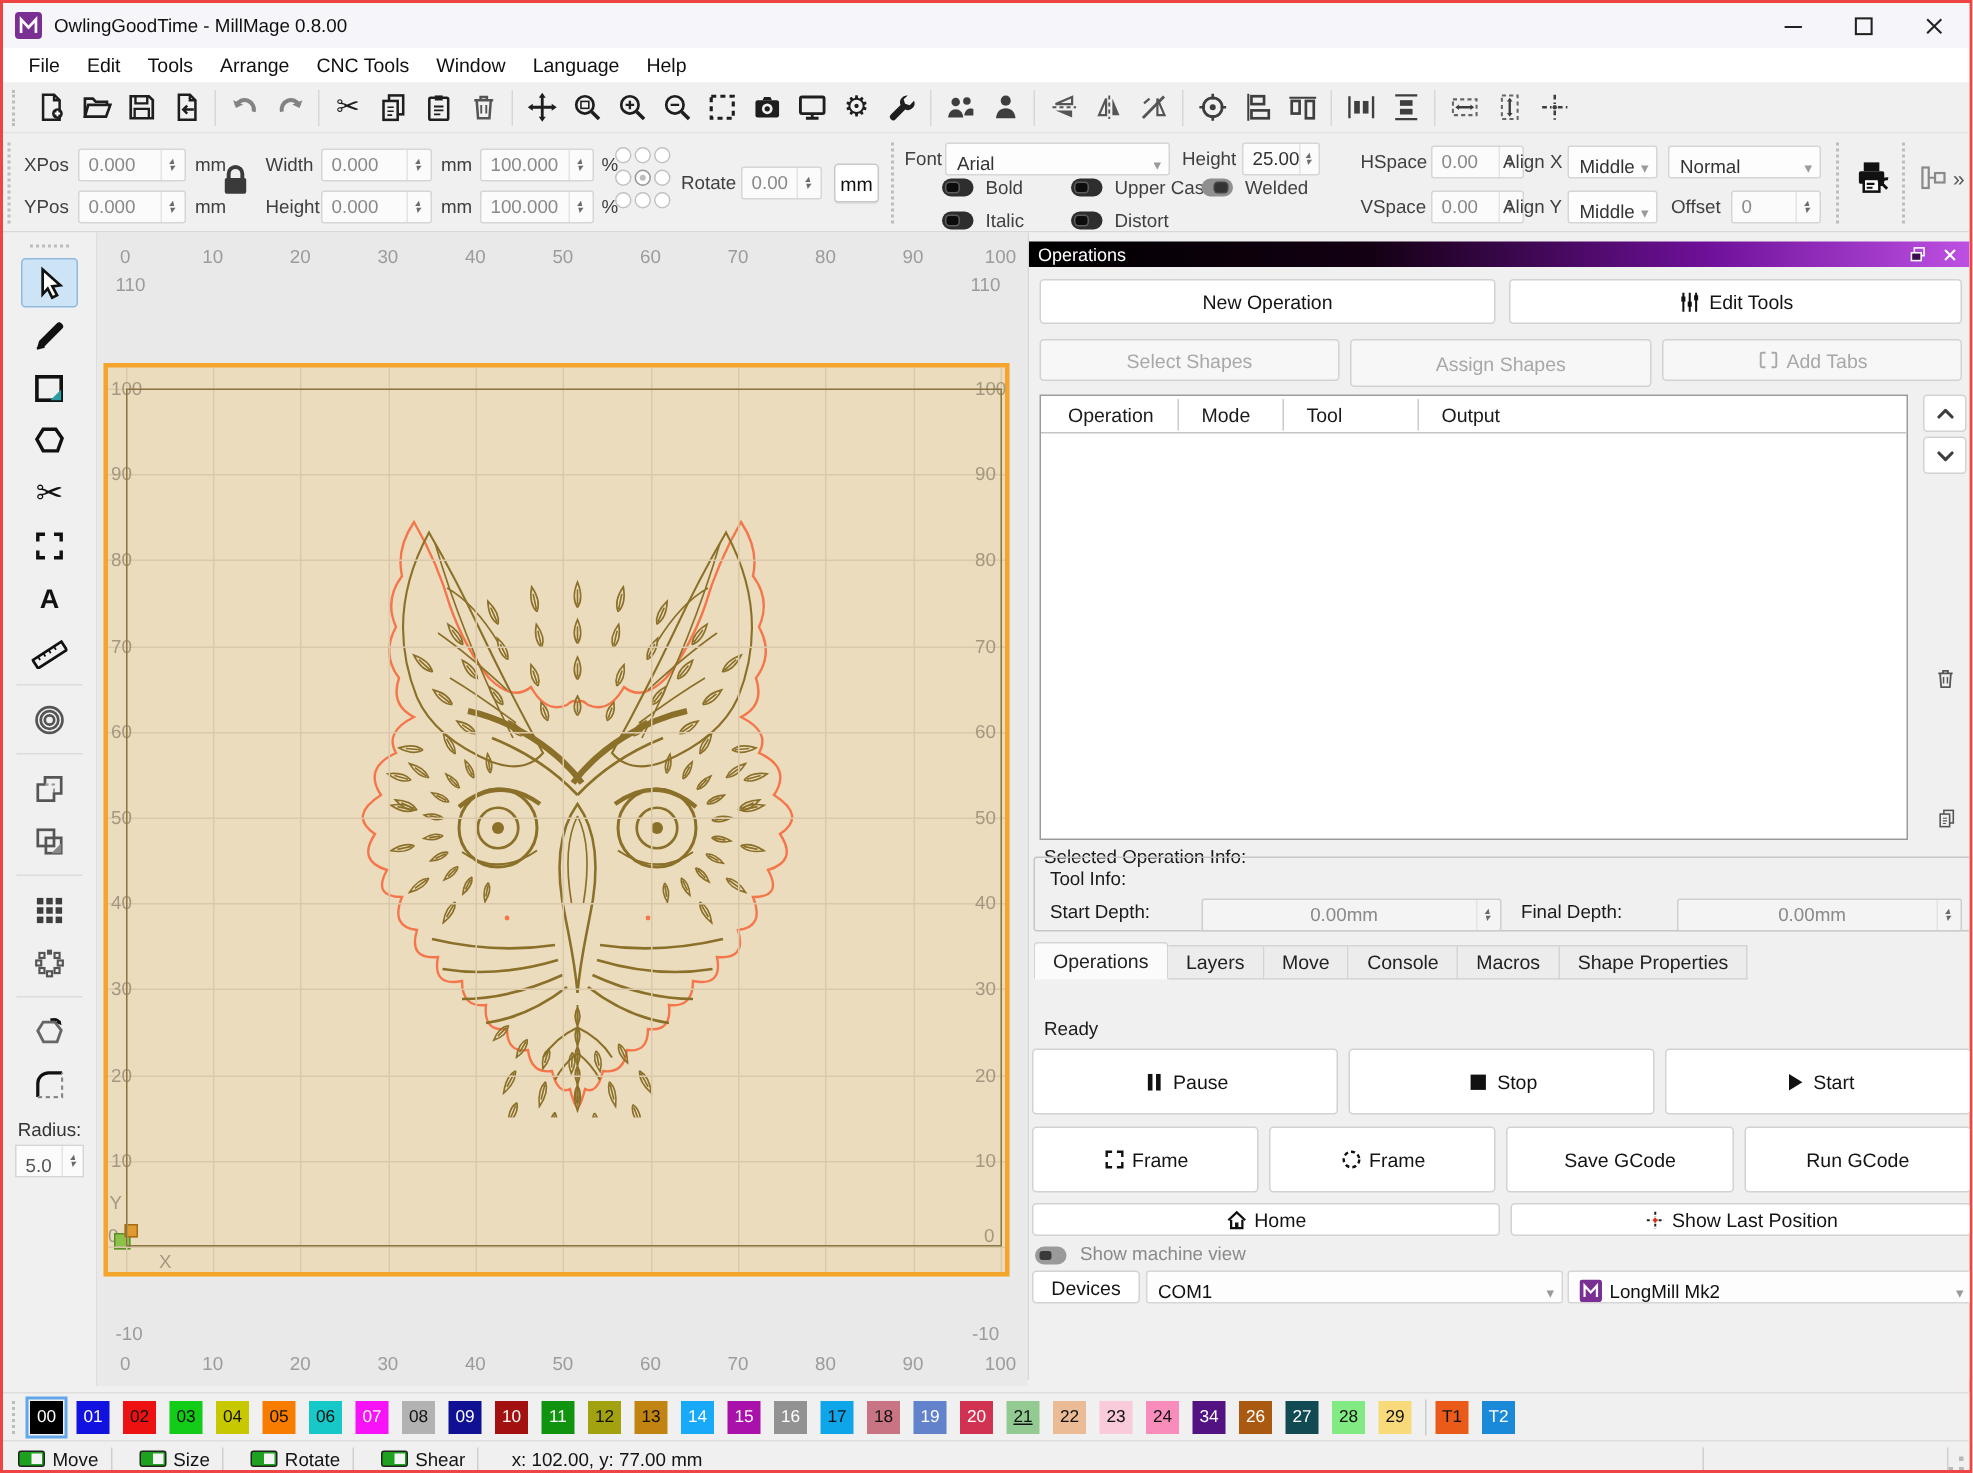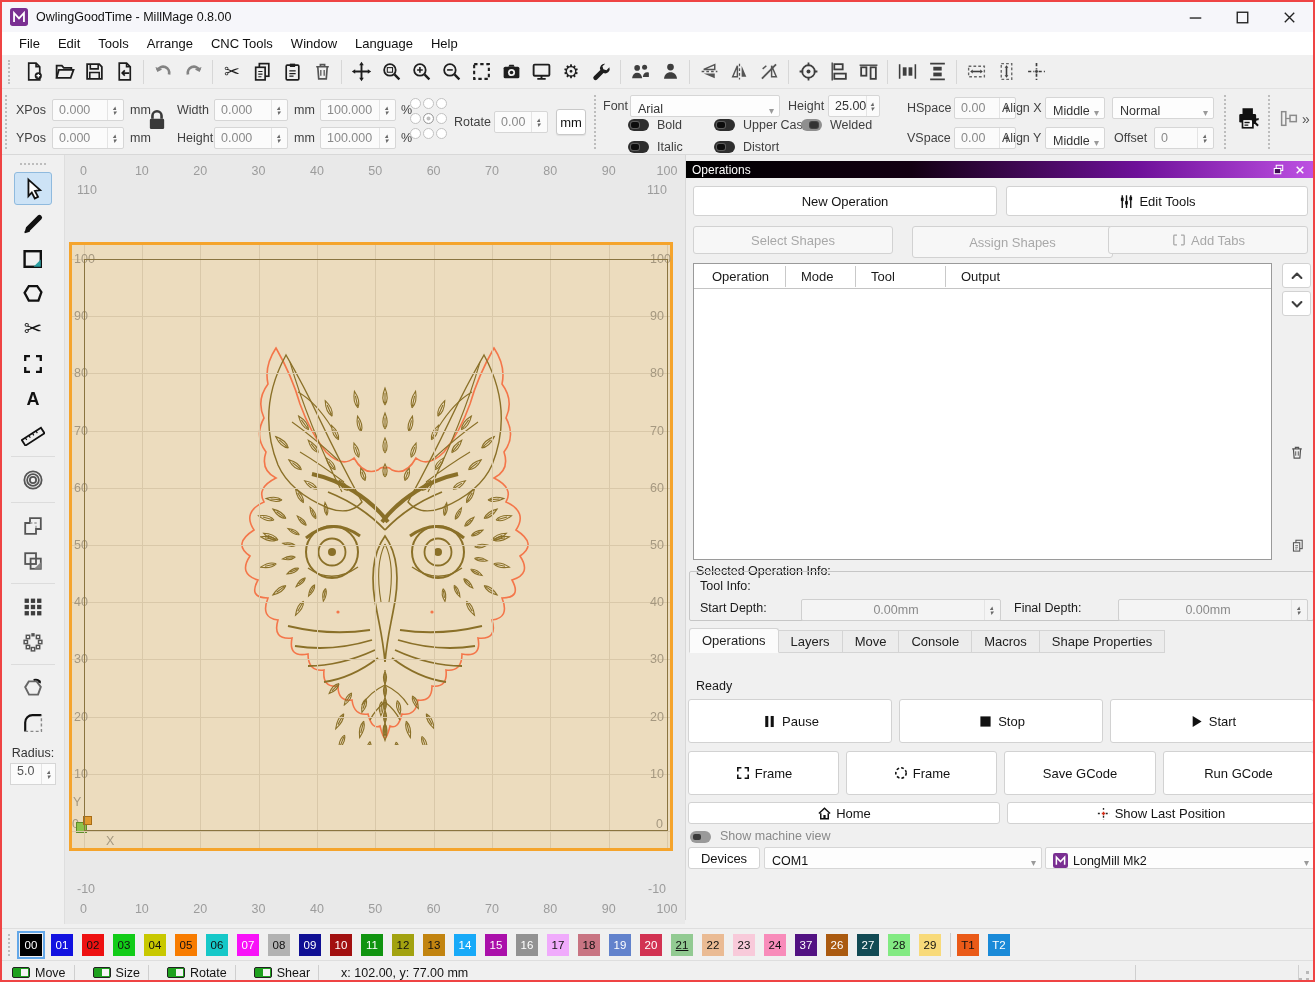--- a/index.html
+++ b/index.html
@@ -41,21 +41,21 @@
   .anchor span.sel{border-color:#9a9a9a;box-shadow:inset 0 0 0 2.5px #fff, inset 0 0 0 6px #bdbdbd;}
   
   .sidebar{position:absolute;left:0;top:153px;width:63px;bottom:56px;background:#f0f0f0;border-right:1px solid #dedede;display:flex;flex-direction:column;align-items:center;padding-top:8px;}
   .sidebar .h-handle{width:26px;border-top:2px dotted #bdbdbd;margin-bottom:6px;}
   .tool{width:38px;height:33px;display:flex;align-items:center;justify-content:center;border-radius:3px;border:1px solid transparent;margin:1px 0;background:transparent;padding:0;}
   .tool.active{background:#cde3f6;border-color:#8fbade;}
   .tool .ic{width:24px;height:24px;}
   .tool .ic-ch{font-size:22px;color:#111;}
   .pal-sep{width:44px;border-top:1px solid #dcdcdc;margin:5px 0;}
   .radius-lbl{font-size:12.5px;color:#333;margin-top:6px;}
-  .radius-field{width:46px;height:22px;margin-top:3px;background:#fbfbfb;border:1px solid #d6d6d6;display:flex;align-items:flex-start;padding-left:6px;color:#555;font-size:12.5px;position:relative;}
+  .radius-field{width:46px;height:22px;margin-top:3px;background:#fbfbfb;border:1px solid #d6d6d6;display:flex;align-items:flex-end;padding-left:6px;color:#555;font-size:12.5px;position:relative;}
   
   .canvas{position:absolute;left:63px;top:153px;width:620px;height:769px;background:#e9e9e9;overflow:hidden;}
   .rlabel{position:absolute;font-size:12.5px;color:#9c9c9c;white-space:nowrap;}
   .stock{position:absolute;left:4px;top:87px;width:604px;height:609px;border:3px solid #f5a42c;background:#ecdcbe;}
   .gridv{position:absolute;top:0;bottom:0;width:1px;background:#d9c8a9;}
   .gridh{position:absolute;left:0;right:0;height:1px;background:#d9c8a9;}
   .bed{position:absolute;left:11.5px;top:14px;width:584px;height:572px;border:1px solid #8a7440;}
   .inlabel{position:absolute;font-size:12.5px;color:#a59880;white-space:nowrap;}
   .origin-green{position:absolute;left:4px;top:577px;width:11px;height:11px;background:#8cc24a;border:1px solid #5d8c2a;}
   .origin-orange{position:absolute;left:11px;top:571px;width:9px;height:9px;background:#e09a30;border:1px solid #a86c14;}
@@ -860,21 +860,21 @@
           <path d="M5 2.5v15M10 2.5v15M15 2.5v15" stroke="#111" stroke-width="1.6"></path>
           <rect x="3.4" y="5.5" width="3.2" height="4" fill="#111"></rect>
           <rect x="8.4" y="9.5" width="3.2" height="4" fill="#111"></rect>
           <rect x="13.4" y="4.5" width="3.2" height="4" fill="#111"></rect>
         </svg>
       <span>Edit Tools</span>
     </div>
     <div class="bigbtn dis" style="left:7px;top:71px;width:200px;height:28px">
         <span>Select Shapes</span>
       </div>
-    <div class="bigbtn dis" style="left:226px;top:71px;width:201px;height:32px">
+    <div class="bigbtn dis" style="left:214px;top:71px;width:201px;height:32px">
         <span>Assign Shapes</span>
       </div>
     <div class="bigbtn dis" style="left:422px;top:71px;width:200px;height:28px">
       <svg class="ic" viewBox="0 0 20 20" style="width:16px;height:16px">
           <path d="M7.5 4H4.5a1 1 0 0 0-1 1v10a1 1 0 0 0 1 1h3M12.5 4h3a1 1 0 0 1 1 1v10a1 1 0 0 1-1 1h-3" fill="none" stroke="#a8a8a8" stroke-width="1.6"></path>
         </svg>
       <span>Add Tabs</span>
     </div>
     <div class="opstable" id="ops-table" style="left:7px;top:108px;width:579px;height:297px">
       <div class="ops-hline"></div>
@@ -1022,29 +1022,29 @@
       <span class="swatch" style="background: rgb(248, 18, 248); color: rgb(255, 255, 255);">07</span>
       <span class="swatch" style="background: rgb(178, 178, 178); color: rgb(17, 17, 17);">08</span>
       <span class="swatch" style="background: rgb(16, 16, 148); color: rgb(255, 255, 255);">09</span>
       <span class="swatch" style="background: rgb(162, 16, 16); color: rgb(255, 255, 255);">10</span>
       <span class="swatch" style="background: rgb(16, 148, 16); color: rgb(255, 255, 255);">11</span>
       <span class="swatch" style="background: rgb(162, 162, 16); color: rgb(17, 17, 17);">12</span>
       <span class="swatch" style="background: rgb(194, 132, 16); color: rgb(17, 17, 17);">13</span>
       <span class="swatch" style="background: rgb(24, 170, 248); color: rgb(255, 255, 255);">14</span>
       <span class="swatch" style="background: rgb(170, 16, 170); color: rgb(255, 255, 255);">15</span>
       <span class="swatch" style="background: rgb(146, 146, 146); color: rgb(255, 255, 255);">16</span>
-      <span class="swatch" style="background: #f0abfc; color: rgb(17, 17, 17); text-align: center;">17</span>
+      <span class="swatch" style="background: #0ea5e9; color: rgb(17, 17, 17); text-align: center;">17</span>
       <span class="swatch" style="background: rgb(200, 116, 130); color: rgb(17, 17, 17);">18</span>
       <span class="swatch" style="background: rgb(98, 130, 204); color: rgb(255, 255, 255);">19</span>
       <span class="swatch" style="background: rgb(210, 50, 82); color: rgb(255, 255, 255);">20</span>
       <span class="swatch" style="background: rgb(146, 202, 146); color: rgb(17, 17, 17); text-decoration: underline;">21</span>
       <span class="swatch" style="background: rgb(234, 187, 148); color: rgb(17, 17, 17);">22</span>
       <span class="swatch" style="background: rgb(248, 202, 218); color: rgb(17, 17, 17);">23</span>
       <span class="swatch" style="background: rgb(248, 140, 186); color: rgb(17, 17, 17);">24</span>
-      <span class="swatch" style="background: rgb(82, 18, 130); color: rgb(255, 255, 255);">37</span>
+      <span class="swatch" style="background: rgb(82, 18, 130); color: rgb(255, 255, 255);">34</span>
       <span class="swatch" style="background: rgb(170, 90, 16); color: rgb(255, 255, 255);">26</span>
       <span class="swatch" style="background: rgb(18, 74, 84); color: rgb(255, 255, 255);">27</span>
       <span class="swatch" style="background: rgb(130, 234, 130); color: rgb(17, 17, 17);">28</span>
       <span class="swatch" style="background: rgb(248, 218, 122); color: rgb(17, 17, 17);">29</span>
       <span class="sw-sep"></span>
       <span class="swatch" style="background: rgb(234, 90, 24); color: rgb(17, 17, 17);">T1</span>
       <span class="swatch" style="background: rgb(26, 138, 216); color: rgb(255, 255, 255);">T2</span>
     </div>
 
   <div class="statusbar" id="statusbar">

